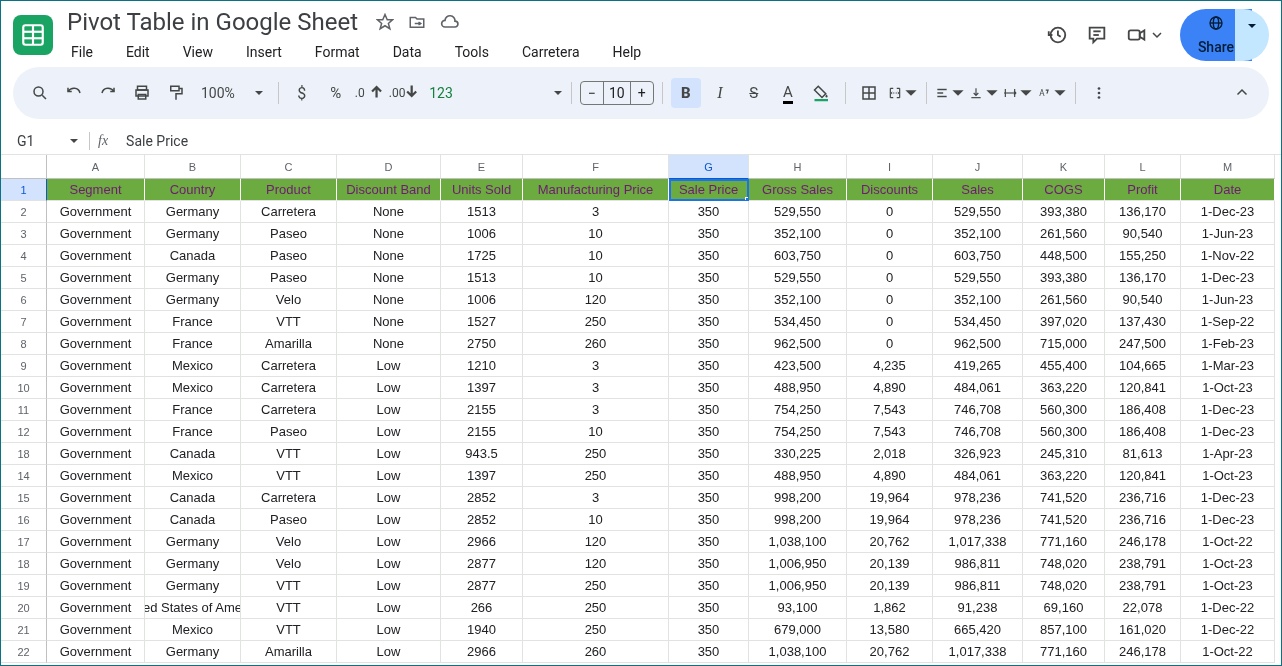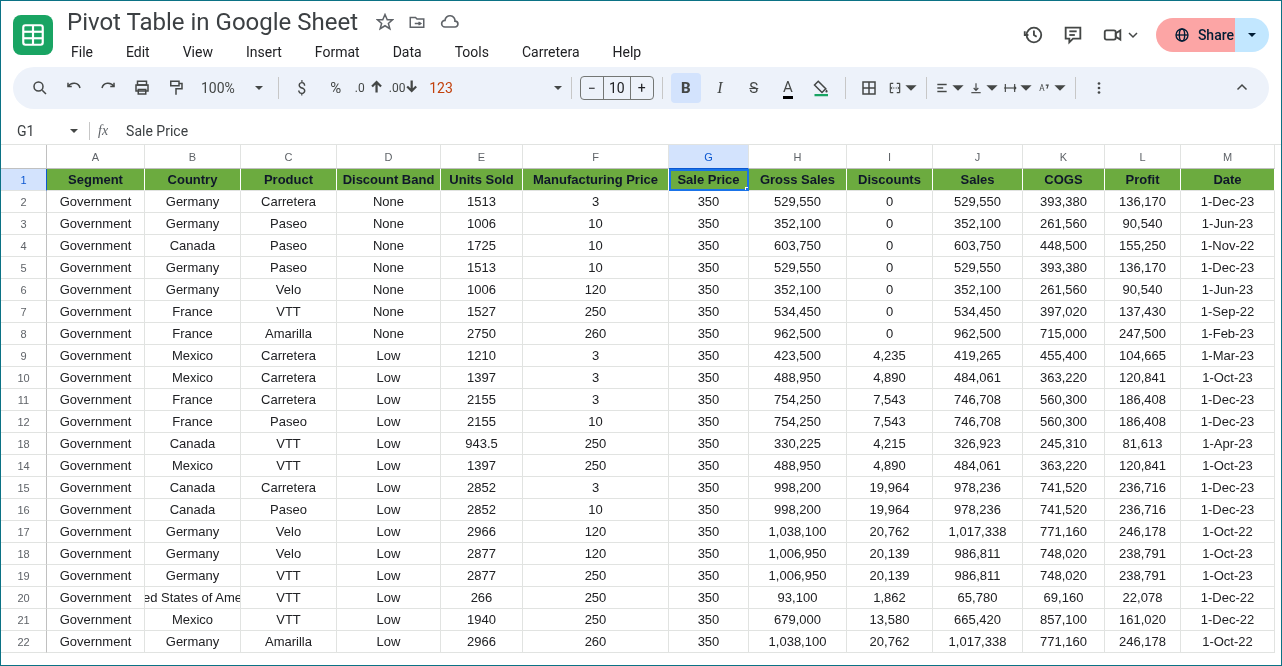--- a/index.html
+++ b/index.html
@@ -9,52 +9,52 @@
   .logo { width: 40px; height: 40px; background: #19a463; border-radius: 8px; display: flex; align-items: center; justify-content: center; margin-right: 10px; }
   .logo svg { width: 26px; height: 26px; }
   .doc-meta { flex: 1; display: flex; flex-direction: column; }
   .doc-title-row { display: flex; align-items: center; gap: 14px; }
   .doc-title { font-size: 24px; color: #3c4043; padding: 2px 4px; }
   .doc-icon { color: #5f6368; display:flex; align-items:center; }
   .menubar { display: flex; gap: 17px; margin-top: 2px; }
   .menu-item { padding: 4px 8px; font-size: 14px; color: #202124; border-radius: 4px; cursor: pointer; }
   .right-actions { display: flex; align-items: center; gap: 18px; margin-left: auto; }
   .rico { color: #444746; display:flex; align-items:center; cursor:pointer; }
-  .share-pill { display: flex; align-items: center; gap: 8px; background: #fca5a5; padding: 6px 18px; border-radius: 40px 0 0 40px; font-weight: 500; font-size: 14px; color: #001d35; }
+  .share-pill { display: flex; align-items: center; gap: 8px; background: #3b82f6; padding: 6px 18px; border-radius: 40px 0 0 40px; font-weight: 500; font-size: 14px; color: #001d35; flex-direction: column; }
   .share-dd { background: #c2e7ff; padding: 9px 12px; border-radius: 0 40px 40px 0; margin-left:-17px; color:#001d35; }
   
   .toolbar-wrap { padding: 6px 12px 0 12px; }
-  .toolbar { background: #edf2fa; border-radius: 40px; height: 42px; display: flex; align-items: center; padding: 0 12px; gap: 4px; }
+  .toolbar { background: #edf2fa; border-radius: 40px; height: 52px; display: flex; align-items: center; padding: 0 12px; gap: 4px; }
   .tbtn { width: 30px; height: 30px; display: flex; align-items: center; justify-content: center; color: #444746; border-radius: 4px; cursor:pointer; }
   .tbtn.active { background: #d3e3fd; }
   .tbtn svg { width: 18px; height: 18px; }
   .tsep { width: 1px; height: 22px; background: #c7c7c7; margin: 0 4px; }
   .zoom { display: flex; align-items: center; gap: 6px; padding: 0 6px; color:#444746;}
-  .format-select { display:flex; align-items:center; width:140px; justify-content:flex-end; color:#c2410c;}
+  .format-select { display:flex; align-items:center; width:140px; justify-content:flex-end; color:#15803d;}
   .font-size-box { display:flex; align-items:center; border:1px solid #747775; border-radius:4px; height:24px; }
   .font-size-box .fsbtn{ width:22px; display:flex; align-items:center; justify-content:center; cursor:pointer;}
   .font-size-box .fsval{ width:28px; text-align:center; border-left:1px solid #747775; border-right:1px solid #747775; height:100%; display:flex;align-items:center;justify-content:center;}
   .collapse { margin-left:auto; }
   
   .fxrow { display:flex; align-items:center; height:28px; border-bottom:1px solid #e1e3e1; margin-top:8px; padding:0 0 0 6px;}
   .namebox { width:78px; display:flex; align-items:center; justify-content:space-between; padding:0 6px 0 10px; font-size:14px; color:#3c4043;}
   .fxsep{ width:1px; height:18px; background:#c7c7c7; margin:0 8px 0 4px;}
   .fxicon{ font-style:italic; font-family:serif; color:#5f6368; margin-right:18px;}
   .fxval{ color:#3c4043; font-size:14px;}
   
   .grid { font-family: Arial, sans-serif; font-size:13px; }
   .colhdr-row { display:flex; height:24px; background:#fff;}
   .corner { width:46px; border-right:1px solid #c0c0c0; border-bottom:1px solid #c0c0c0; background:#fff;}
   .colhdr { border-right:1px solid #e1e3e1; border-bottom:1px solid #c0c0c0; display:flex; align-items:center; justify-content:center; color:#5f6368; font-size:11px; background:#fff;}
   .colhdr.sel{ background:#d3e3fd; color:#0b57d0; border-bottom:1px solid #0b57d0;}
   .datarow{ display:flex; height:22px; }
   .rowhdr{ width:46px; border-right:1px solid #c0c0c0; border-bottom:1px solid #e1e3e1; display:flex; align-items:center; justify-content:center; color:#5f6368; font-size:11px;}
   .rowhdr.sel{ background:#d3e3fd; color:#0b57d0; border-right:1px solid #0b57d0;}
   .cell{ border-right:1px solid #e1e3e1; border-bottom:1px solid #e1e3e1; display:flex; align-items:center; justify-content:center; padding:0 4px; white-space:nowrap; overflow:hidden;}
-  .hdrcell{ background:#6cab3f; color:#0f172a; font-weight:bold; border-right:1px solid #fff; border-bottom:1px solid #e1e3e1;}
+  .hdrcell{ background:#6cab3f; color:#701a75; font-weight:normal; border-right:1px solid #fff; border-bottom:1px solid #e1e3e1;}
   .hdrcell.sel{ outline:2px solid #1a73e8; outline-offset:-2px; position:relative;}
   .selhandle{ position:absolute; right:-3px; bottom:-3px; width:6px; height:6px; background:#1a73e8; border:1px solid #fff;}
   .cA{width:98px;} .cB{width:96px;} .cC{width:96px;} .cD{width:104px;} .cE{width:82px;} .cF{width:146px;} .cG{width:80px;} .cH{width:98px;} .cI{width:86px;} .cJ{width:90px;} .cK{width:82px;} .cL{width:76px;} .cM{width:94px;}
 </style>
 </head>
 <body>
 
 <div class="titlebar">
   <div class="logo">
     <svg viewBox="0 0 24 24" fill="#fff">
@@ -519,21 +519,21 @@
     <div class="datarow">
       <div class="rowhdr">18</div>
       <div class="cell cA">Government</div>
       <div class="cell cB">Canada</div>
       <div class="cell cC">VTT</div>
       <div class="cell cD">Low</div>
       <div class="cell cE">943.5</div>
       <div class="cell cF">250</div>
       <div class="cell cG">350</div>
       <div class="cell cH">330,225</div>
-      <div class="cell cI">4,215</div>
+      <div class="cell cI">2,018</div>
       <div class="cell cJ">326,923</div>
       <div class="cell cK">245,310</div>
       <div class="cell cL">81,613</div>
       <div class="cell cM">1-Apr-23</div>
     </div>
     <div class="datarow">
       <div class="rowhdr">14</div>
       <div class="cell cA">Government</div>
       <div class="cell cB">Mexico</div>
       <div class="cell cC">VTT</div>
@@ -632,21 +632,21 @@
       <div class="rowhdr">20</div>
       <div class="cell cA">Government</div>
       <div class="cell cB">ed States of Ame</div>
       <div class="cell cC">VTT</div>
       <div class="cell cD">Low</div>
       <div class="cell cE">266</div>
       <div class="cell cF">250</div>
       <div class="cell cG">350</div>
       <div class="cell cH">93,100</div>
       <div class="cell cI">1,862</div>
-      <div class="cell cJ">65,780</div>
+      <div class="cell cJ">91,238</div>
       <div class="cell cK">69,160</div>
       <div class="cell cL">22,078</div>
       <div class="cell cM">1-Dec-22</div>
     </div>
     <div class="datarow">
       <div class="rowhdr">21</div>
       <div class="cell cA">Government</div>
       <div class="cell cB">Mexico</div>
       <div class="cell cC">VTT</div>
       <div class="cell cD">Low</div>

